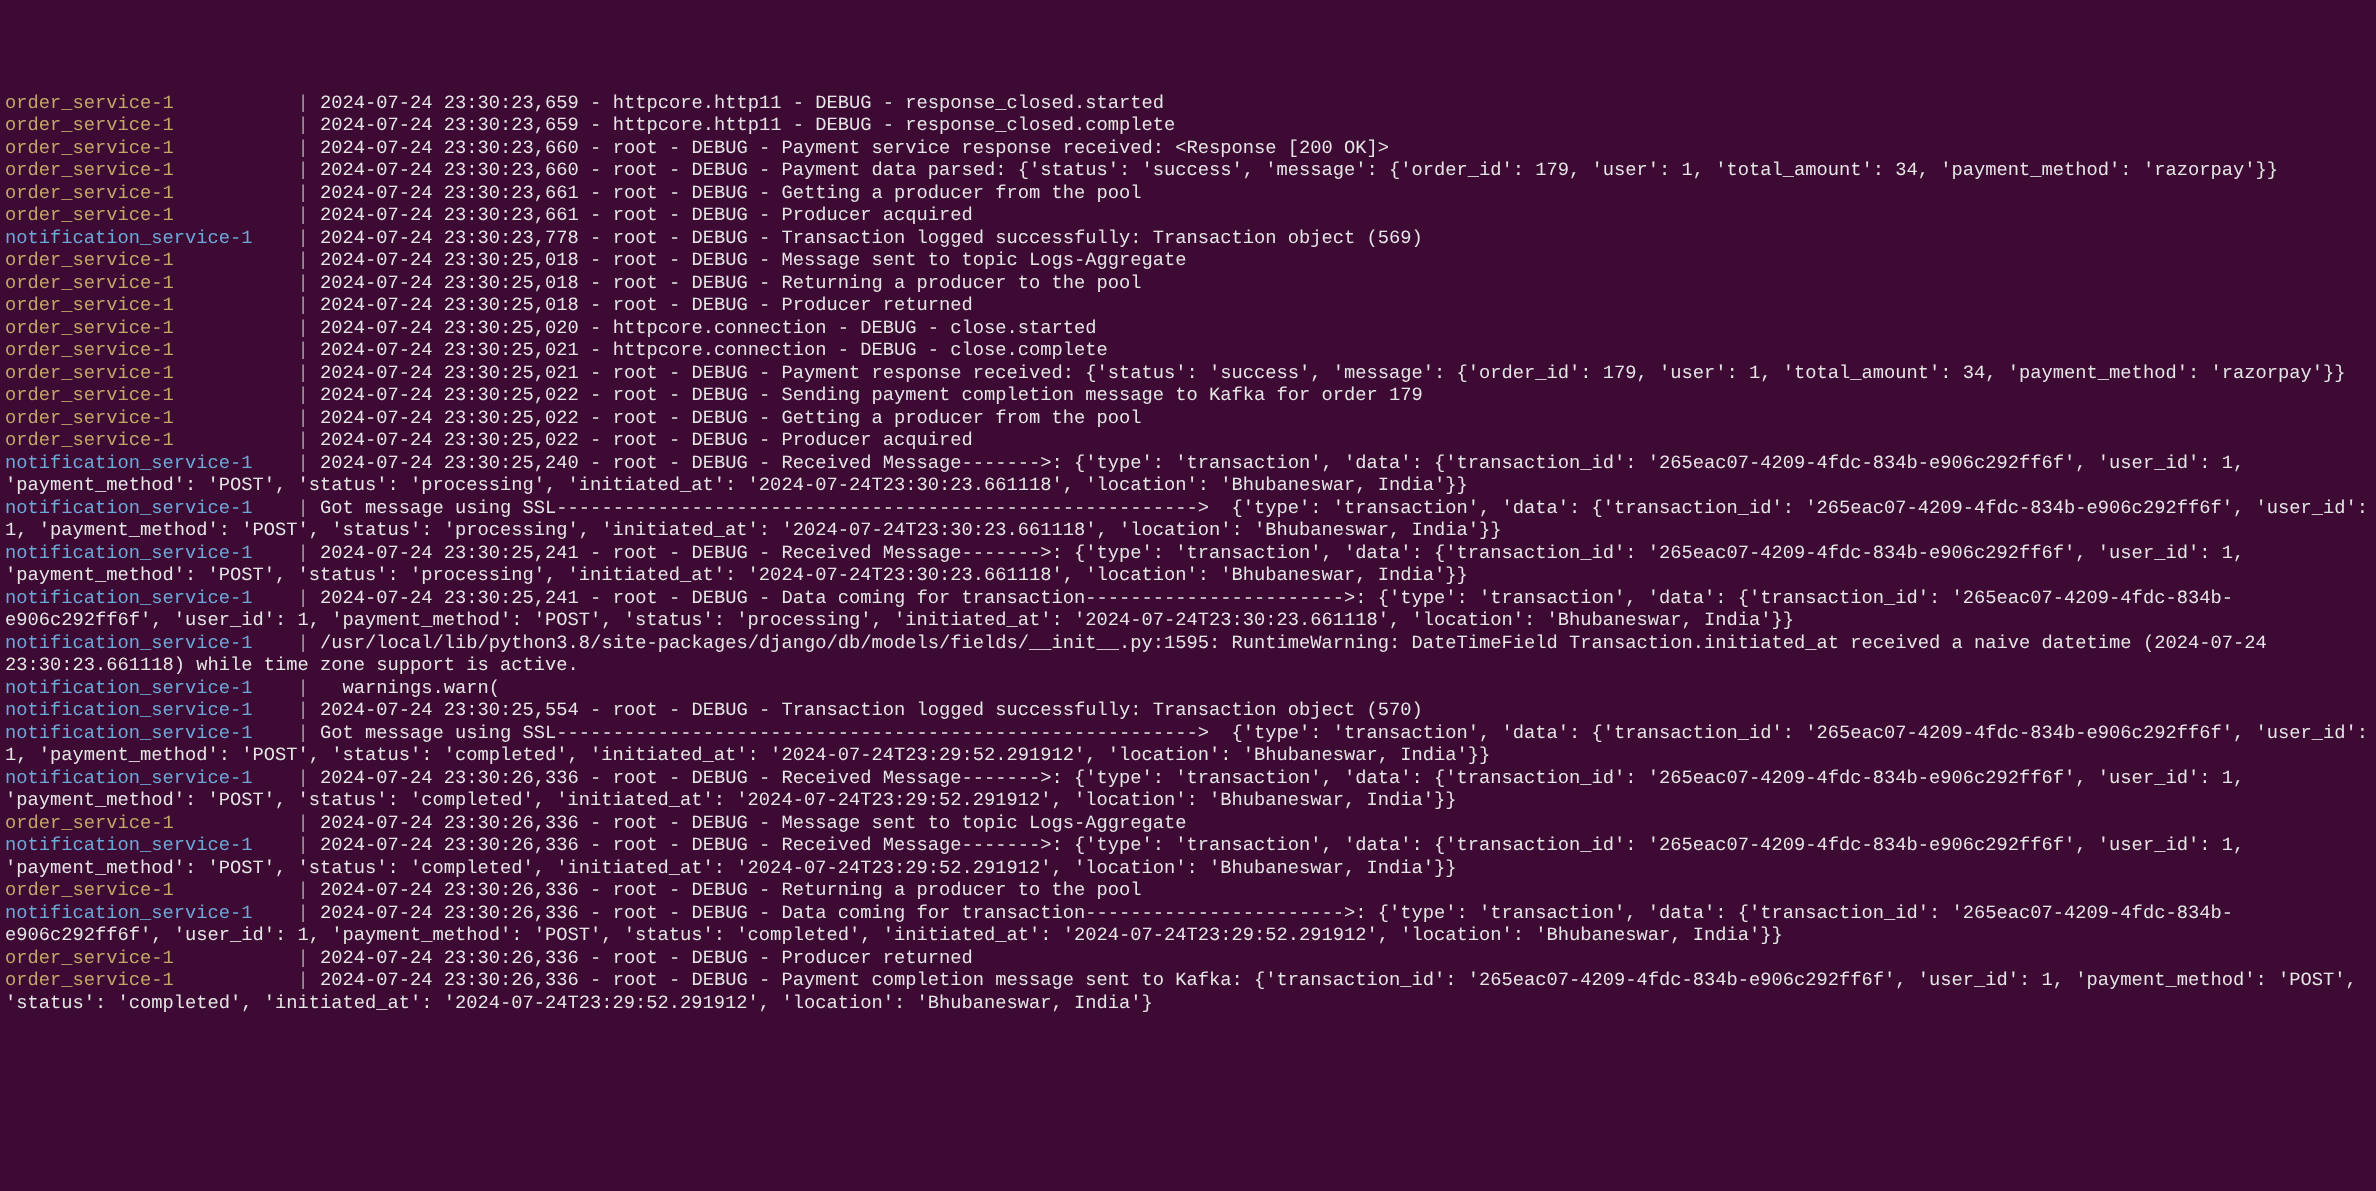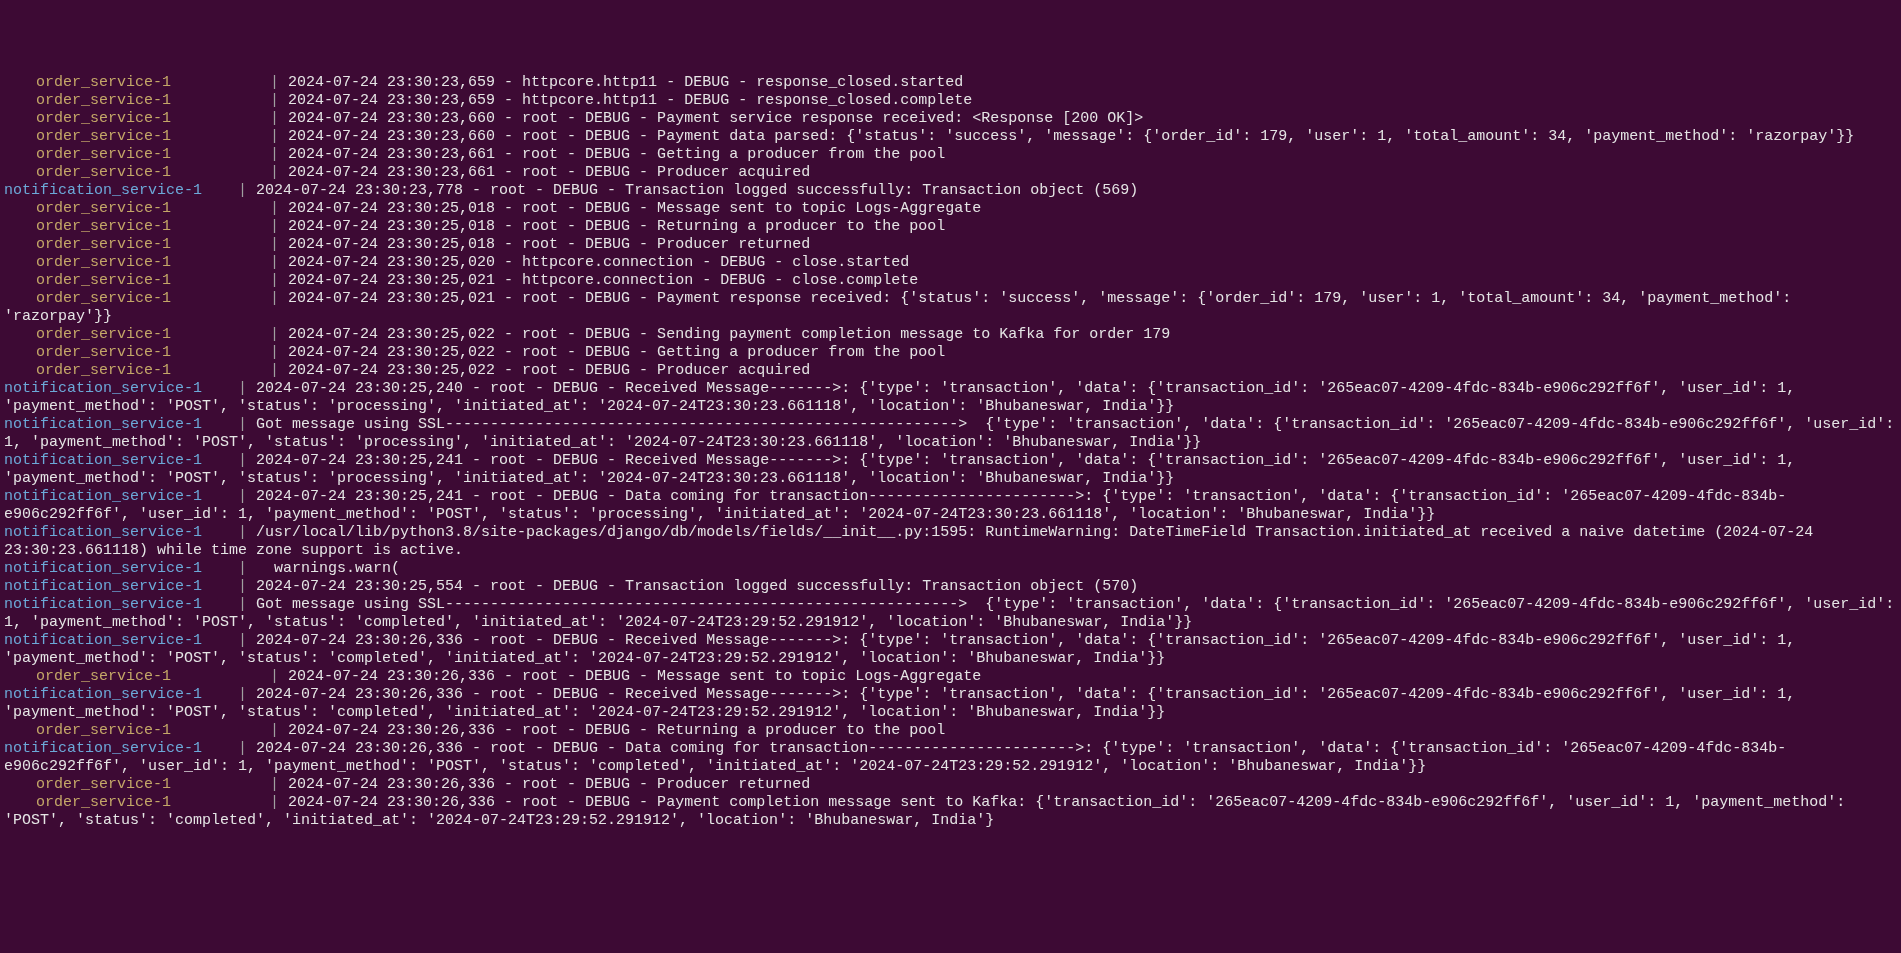--- a/index.html
+++ b/index.html
@@ -16,21 +16,20 @@
       padding: 2px 4px;
       white-space: pre-wrap;
       word-wrap: break-word;
       overflow-x: hidden;
     }
     .line {
       display: block;
     }
     .svc-order {
       color: #c4a768;
-      margin-left: 32px;
     }
     .svc-notif {
       color: #6ca9d8;
       text-align: right;
     }
     .pipe {
       color: #a0a0a0;
     }
     .logtext {
       color: #e5e5e5;

